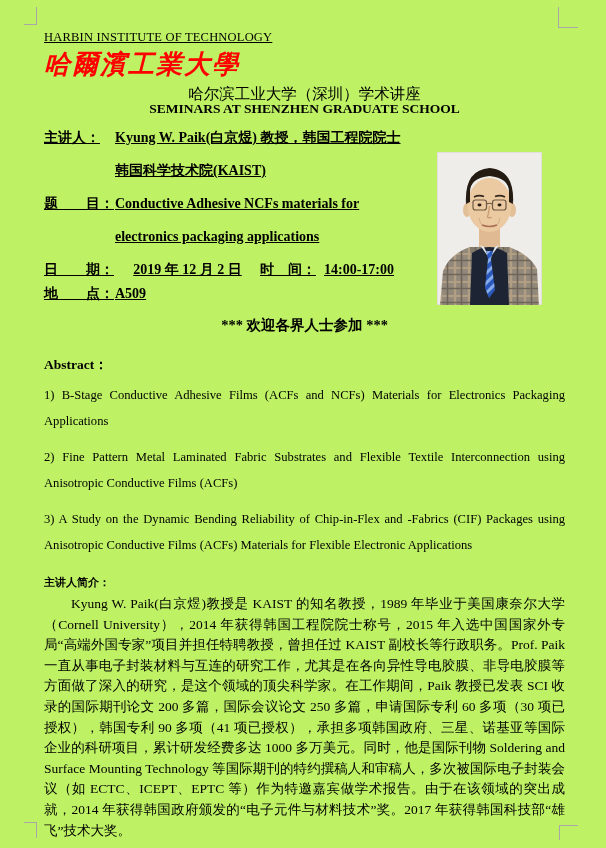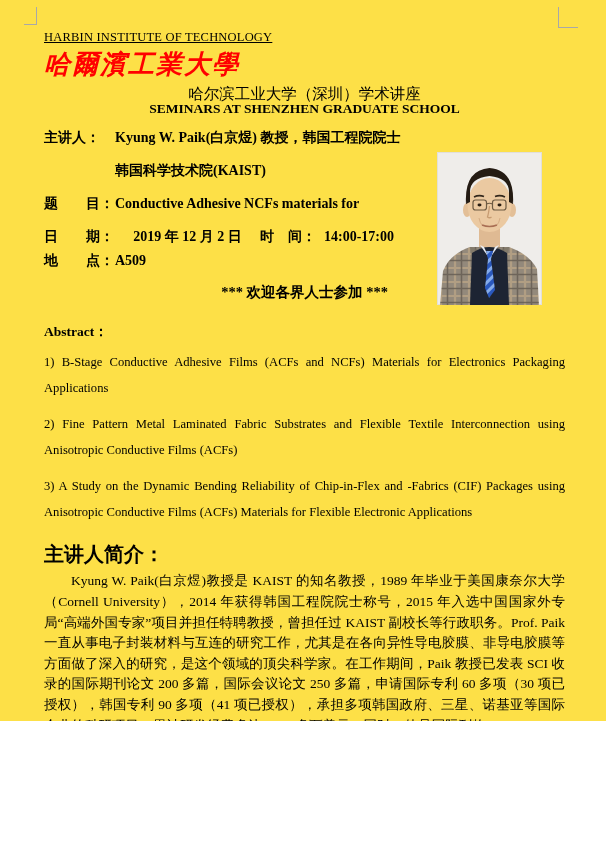--- a/index.html
+++ b/index.html
@@ -6,22 +6,22 @@
     --seal-red: #ff0000;
     --text-black: #000000;
     --crop-gray: #a8a8a8;
     --photo-bg: #efedea;
   }
   * { margin: 0; padding: 0; box-sizing: border-box; }
   html, body { background: #ffffff; }
   .page {
     position: relative;
     width: 606px;
-    height: 721px;
-    background: #fde047;
+    height: 848px;
+    background: #bef264;
     font-family: "Liberation Serif", "DejaVu Serif", serif;
     color: var(--text-black);
     overflow: hidden;
   }
   
   .crop { position: absolute; }
   .crop-tl { left: 24px; top: 7px;  width: 13px; height: 18px;
              border-right: 1px solid var(--crop-gray); border-bottom: 1px solid var(--crop-gray); }
   .crop-tr { left: 558px; top: 7px; width: 20px; height: 21px;
              border-left: 1px solid var(--crop-gray); border-bottom: 1px solid var(--crop-gray); }
@@ -61,21 +61,21 @@
     font-size: 13.5px;
     line-height: 1.1;
   }
   .ticket-note {
     margin-top: 10px;
     text-align: center;
     font-size: 12.5px;
     line-height: 1.1;
   }
 
-  .info { margin-top: 13px; font-weight: bold; font-size: 14px; }
+  .info { margin-top: 13px; font-weight: bold; font-size: 14px; text-decoration: underline; }
   .info-row { display: flex; line-height: 16px; margin-bottom: 17px; white-space: nowrap; }
   .info-row .label { flex: 0 0 71px; }
   .info-row.indent { padding-left: 71px; }
   .info-row.tight { margin-bottom: 8px; }
   .info-row.last { margin-bottom: 0; }
   .date-val { flex: 0 0 145px; text-align: center; }
 
   .welcome {
     margin-top: 15px;
     text-align: center;
@@ -86,21 +86,21 @@
 
   .abstract-label { margin-top: 24px; font-weight: bold; font-size: 13.5px; line-height: 1.1; }
   .abstract-item {
     margin-top: 10px;
     font-size: 12.6px;
     line-height: 26px;
     text-align: justify;
     text-justify: inter-word;
   }
 
-  .bio-label { margin-top: 18px; font-weight: bold; font-size: 20px; line-height: 1.15; }
+  .bio-label { margin-top: 18px; font-weight: bold; font-size: 11px; line-height: 1.15; }
   .bio-text {
     margin-top: 5px;
     font-size: 13.5px;
     line-height: 20.6px;
     text-align: justify;
     text-justify: inter-ideograph;
     text-indent: 2em;
   }
 
   .photo {
@@ -135,20 +135,23 @@
       <div class="info-row">
         <span class="label">主讲人：</span>
         <span>Kyung W. Paik(白京煜) 教授，韩国工程院院士</span>
       </div>
       <div class="info-row indent">
         <span>韩国科学技术院(KAIST)</span>
       </div>
       <div class="info-row">
         <span class="label">题　　目：</span>
         <span>Conductive Adhesive NCFs materials for</span>
+      </div>
+      <div class="info-row indent">
+        <span>electronics packaging applications</span>
       </div>
       <div class="info-row tight">
         <span class="label">日　　期：</span>
         <span class="date-val">2019 年 12 月 2 日</span>
         <span class="label" style="flex-basis:64px">时　间：</span>
         <span>14:00-17:00</span>
       </div>
       <div class="info-row last">
         <span class="label">地　　点：</span>
         <span>A509</span>

